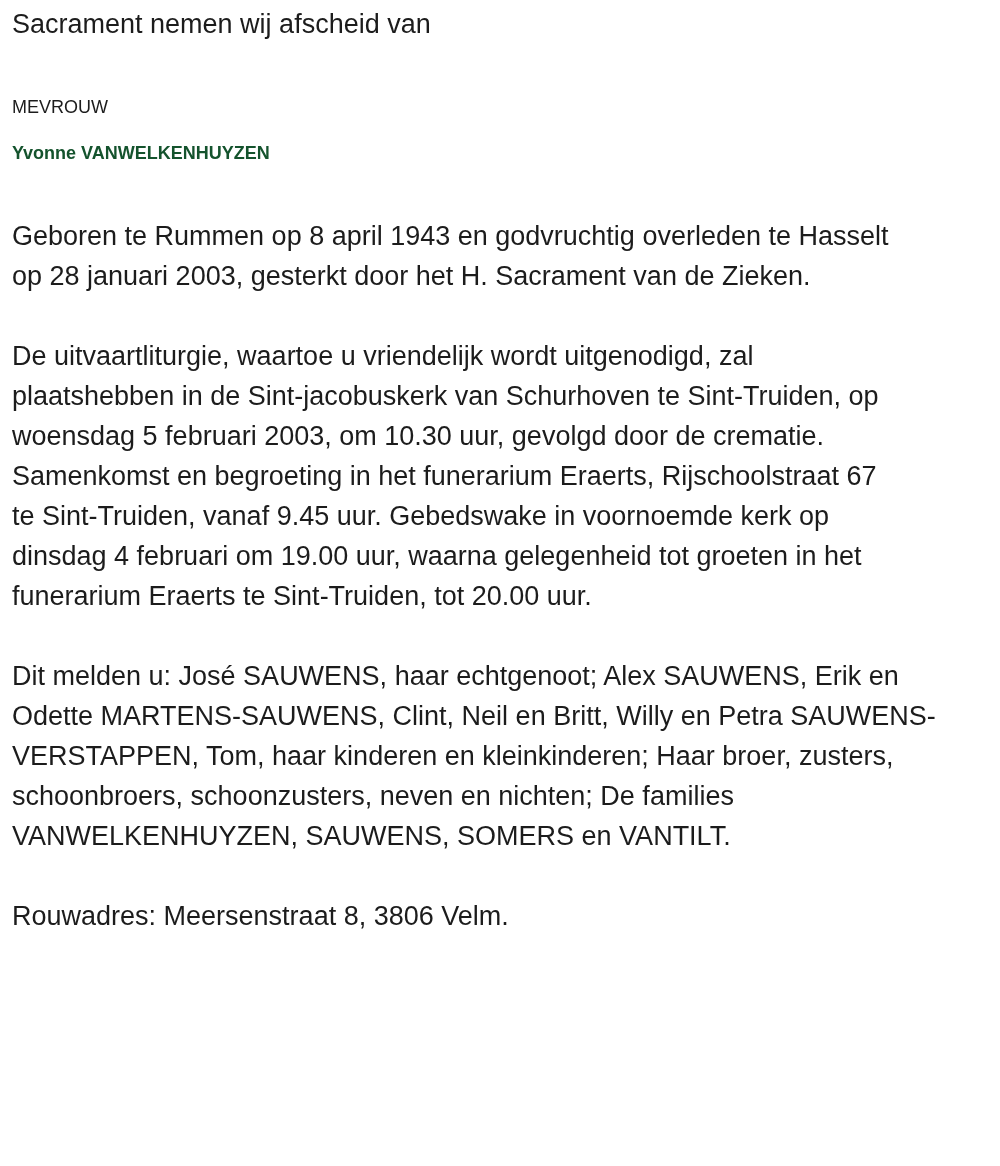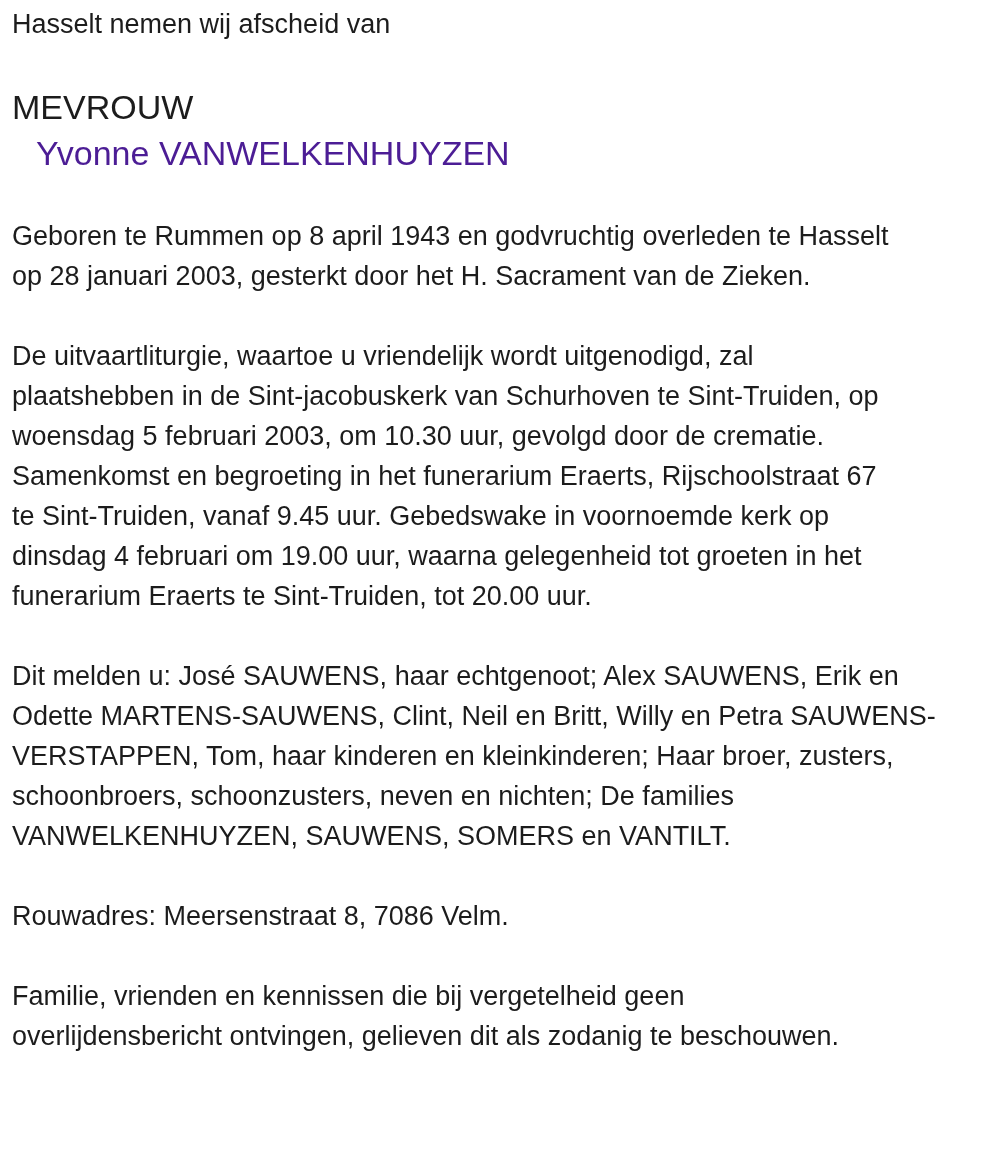--- a/index.html
+++ b/index.html
@@ -24,37 +24,36 @@
     font-size: 27px;
     line-height: 40px;
     font-weight: 400;
     white-space: pre-line;
     text-align: left;
   }
   .header-block {
     margin: 0 0 40px 0;
   }
   .header-line {
-    font-size: 34px;
+    font-size: 18px;
     line-height: 46px;
     font-weight: 400;
     white-space: pre-line;
   }
   .header-line.name {
-    font-weight: 400;
-    color: #4c1d95;
-    margin-left: 24px;
+    font-weight: 700;
+    color: #14532d;
   }
 </style>
 </head>
 <body>
 
 <main class="obituary">
 
-  <p class="body-par">Hasselt nemen wij afscheid van</p>
+  <p class="body-par">Sacrament nemen wij afscheid van</p>
 
   <div class="header-block">
     <div class="header-line">MEVROUW</div>
     <div class="header-line name">Yvonne VANWELKENHUYZEN</div>
   </div>
 
   <p class="body-par">Geboren te Rummen op 8 april 1943 en godvruchtig overleden te Hasselt
 op 28 januari 2003, gesterkt door het H. Sacrament van de Zieken.</p>
 
   <p class="body-par">De uitvaartliturgie, waartoe u vriendelijk wordt uitgenodigd, zal
@@ -64,18 +63,16 @@
 te Sint-Truiden, vanaf 9.45 uur. Gebedswake in voornoemde kerk op
 dinsdag 4 februari om 19.00 uur, waarna gelegenheid tot groeten in het
 funerarium Eraerts te Sint-Truiden, tot 20.00 uur.</p>
 
   <p class="body-par">Dit melden u: José SAUWENS, haar echtgenoot; Alex SAUWENS, Erik en
 Odette MARTENS-SAUWENS, Clint, Neil en Britt, Willy en Petra SAUWENS-
 VERSTAPPEN, Tom, haar kinderen en kleinkinderen; Haar broer, zusters,
 schoonbroers, schoonzusters, neven en nichten; De families
 VANWELKENHUYZEN, SAUWENS, SOMERS en VANTILT.</p>
 
-  <p class="body-par">Rouwadres: Meersenstraat 8, 7086 Velm.</p>
+  <p class="body-par">Rouwadres: Meersenstraat 8, 3806 Velm.</p>
 
-  <p class="body-par">Familie, vrienden en kennissen die bij vergetelheid geen
-overlijdensbericht ontvingen, gelieven dit als zodanig te beschouwen.</p>
 
 </main>
 
 </body></html>

